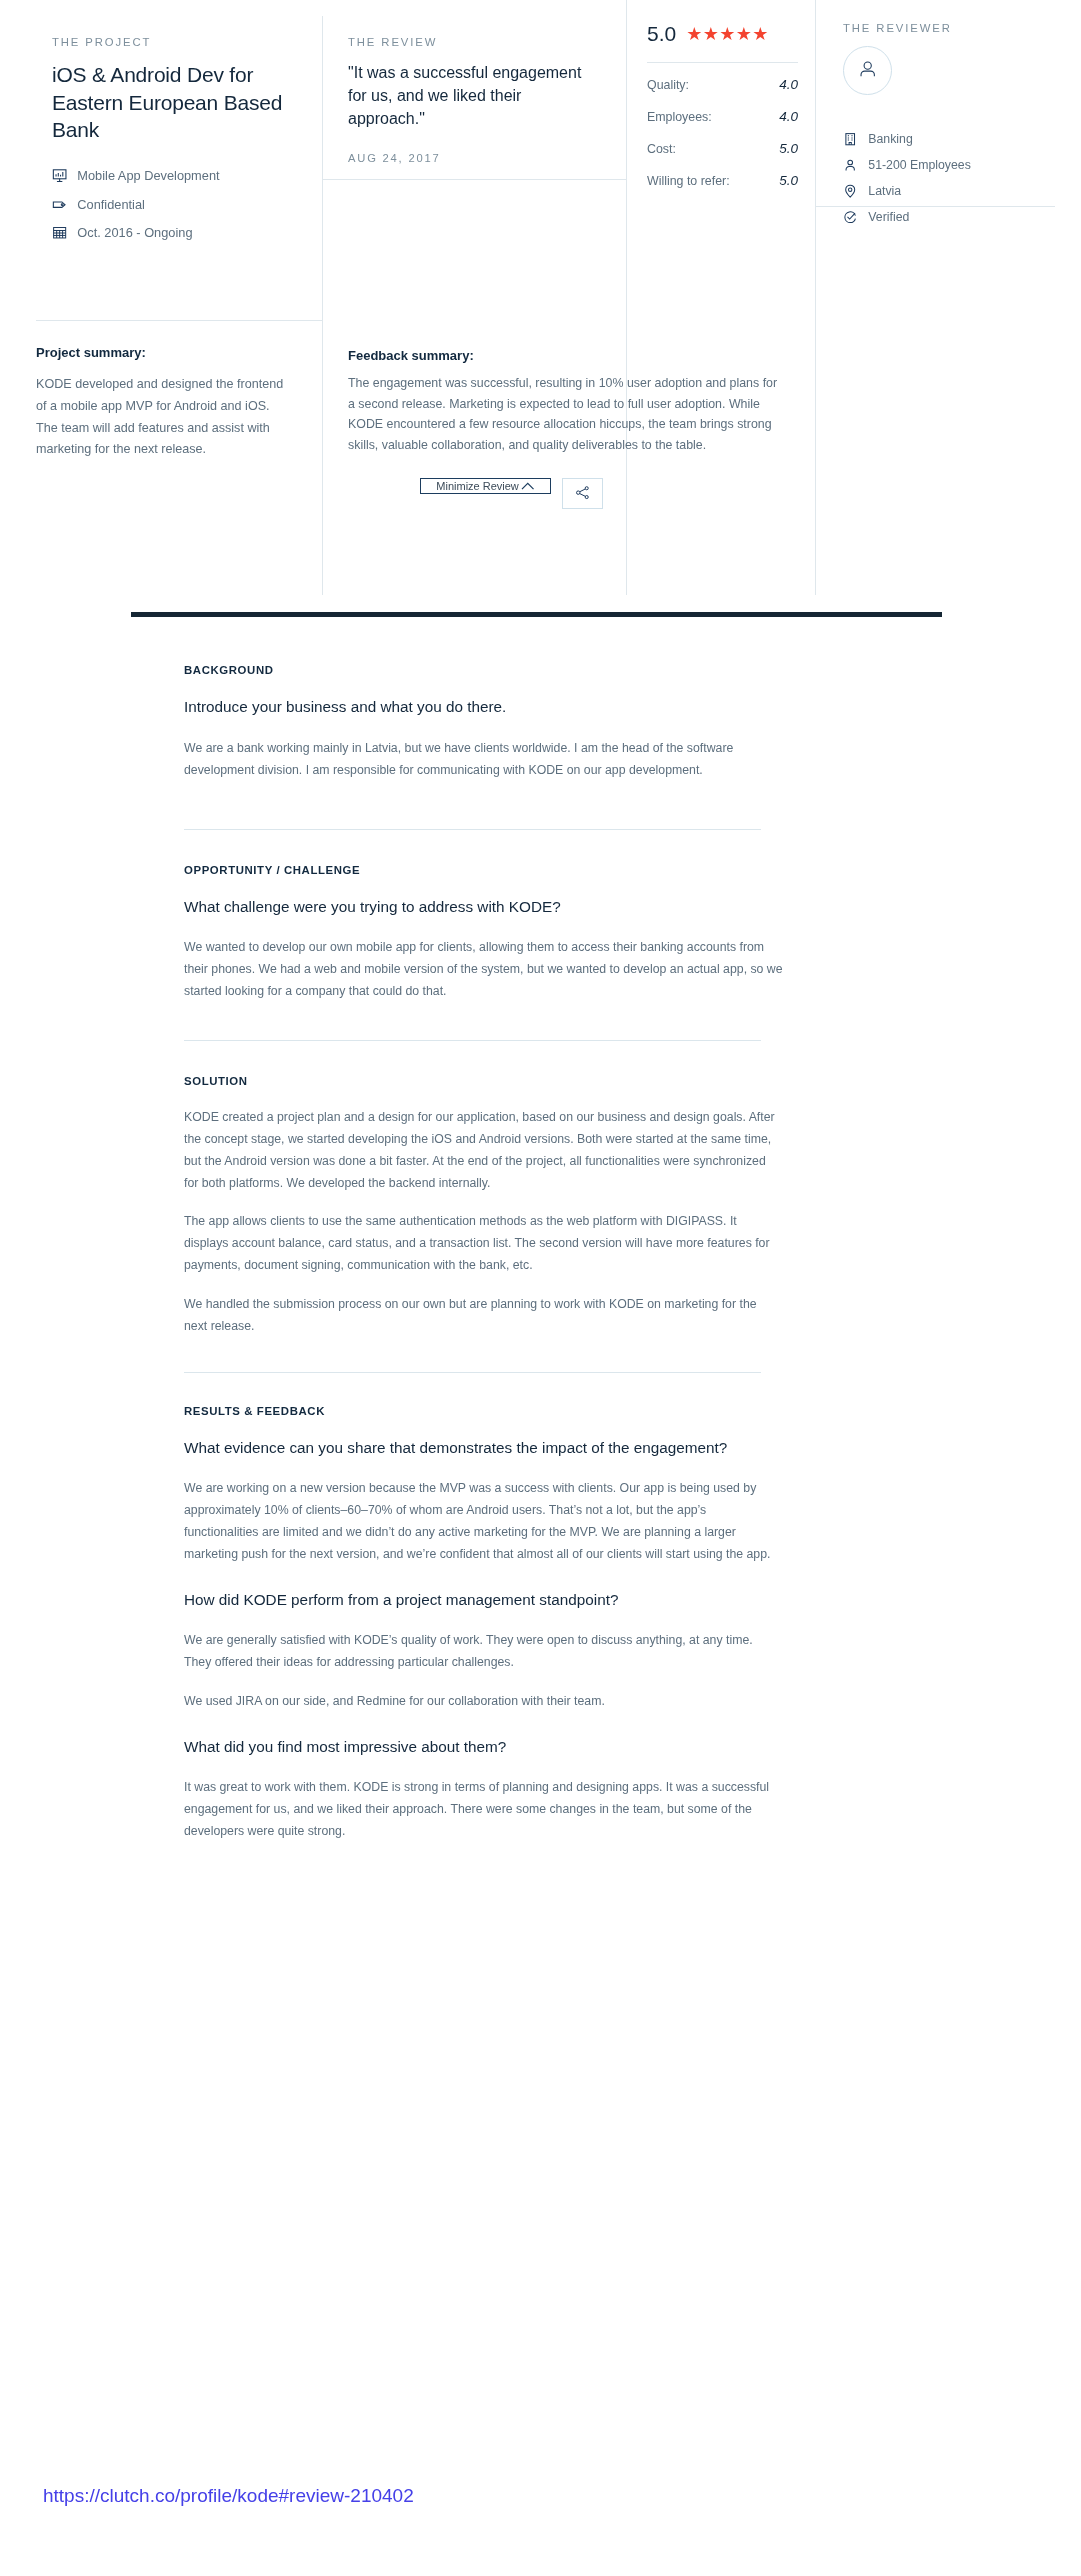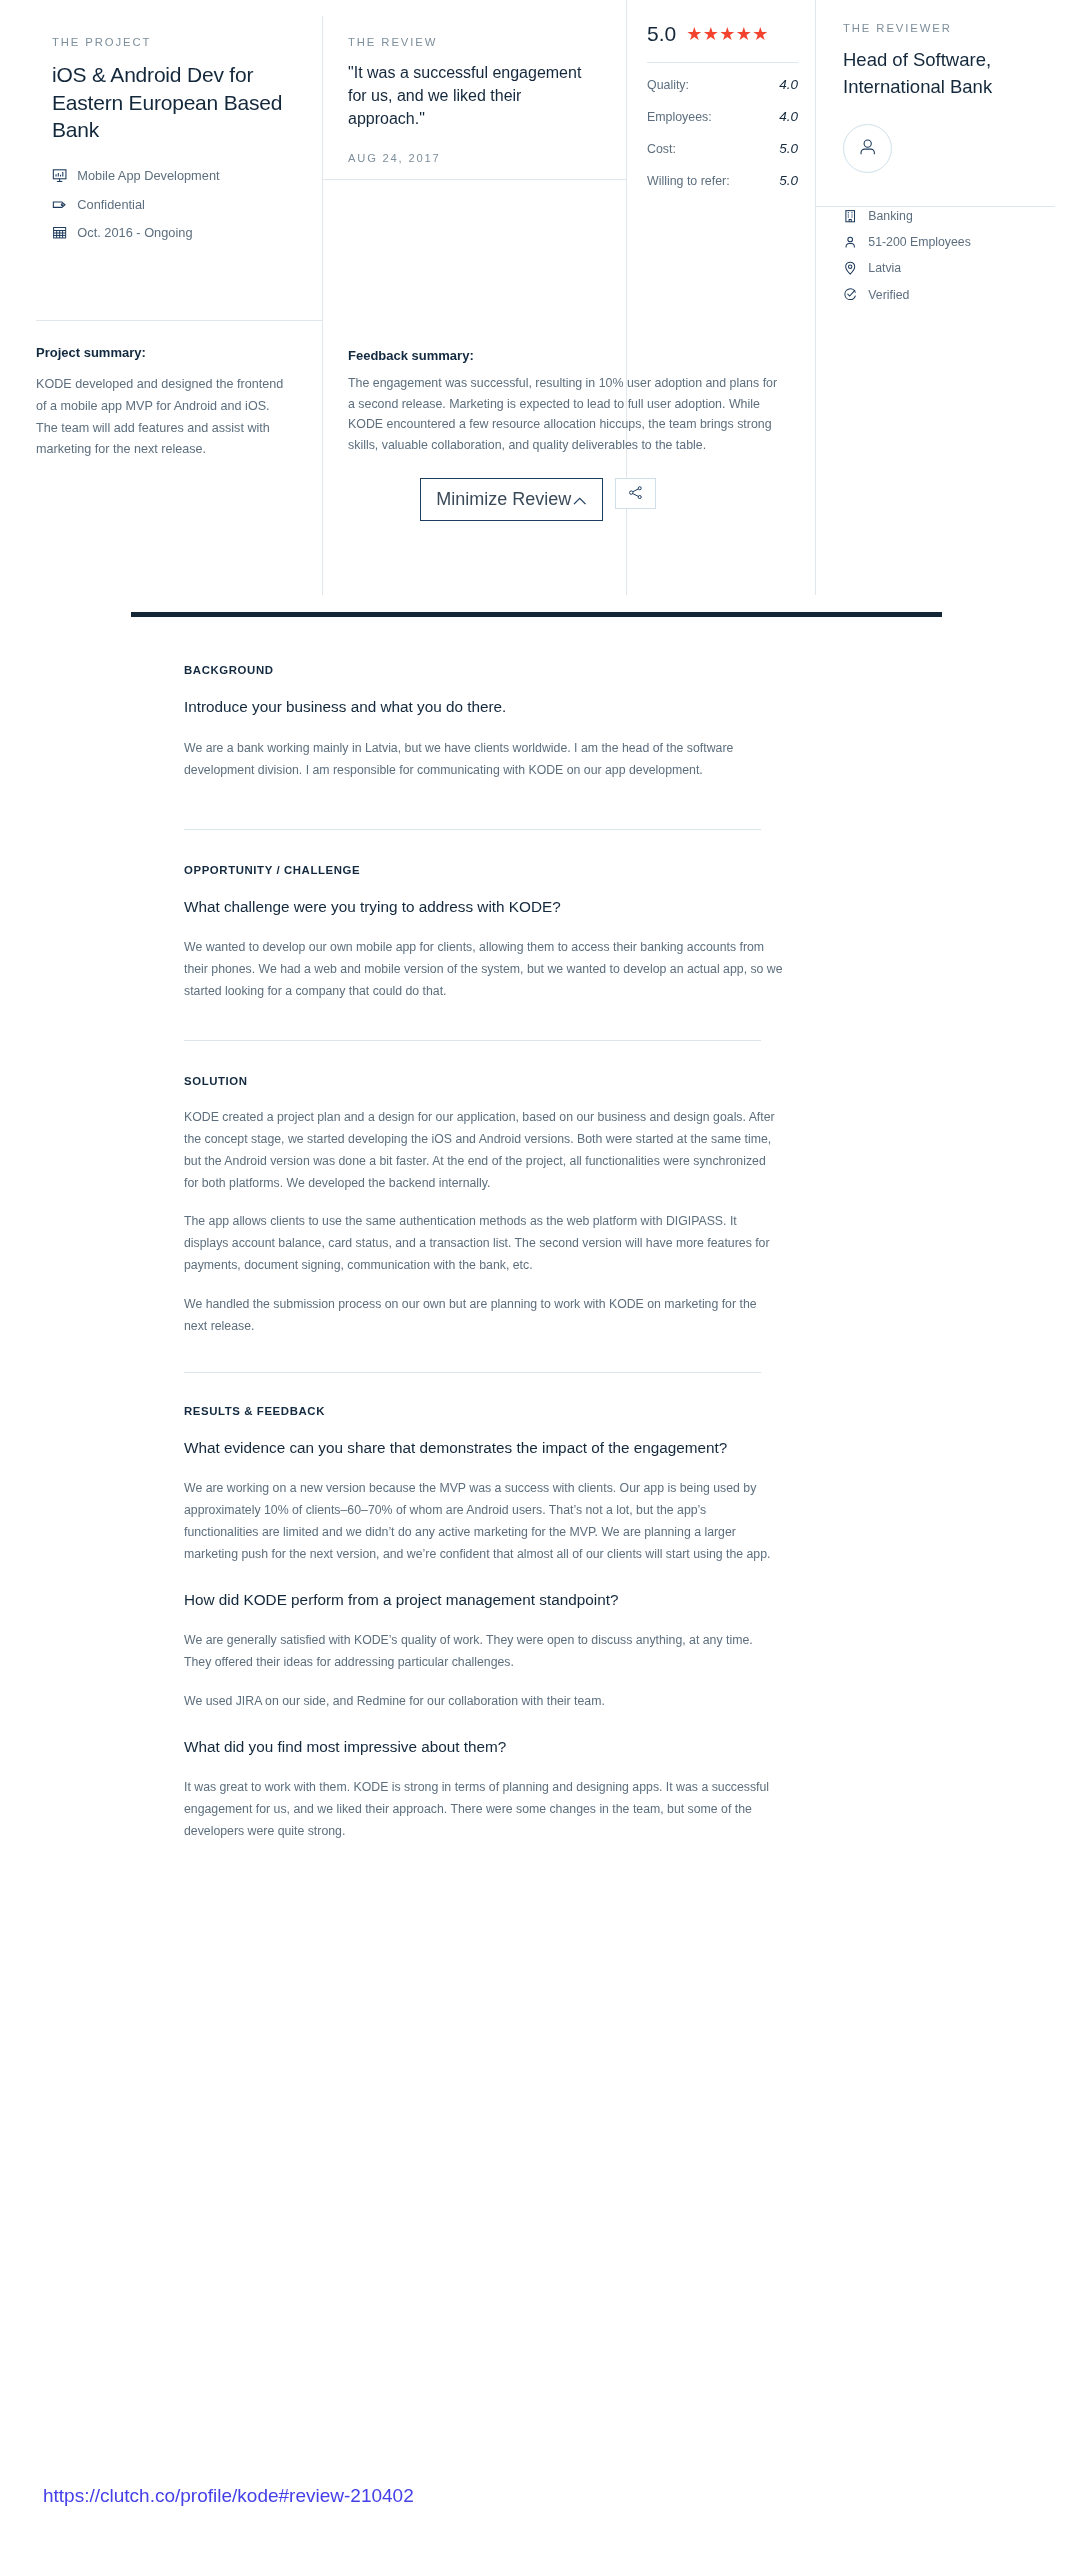--- a/index.html
+++ b/index.html
@@ -159,26 +159,26 @@
     display: flex;
     gap: 11.7px;
     margin-top: 22.5px;
     padding-left: 72px;
   }
   .btn-minimize {
     display: flex;
     align-items: center;
     justify-content: center;
     gap: 2px;
-    height: 43px;
+    height: 16px;
     padding: 0 15.3px;
     border: 1.8px solid #1c3d5e;
     background: #fff;
     color: #3b4a58;
-    font-size: 18px;
+    font-size: 11px;
     font-family: inherit;
     cursor: pointer;
   }
   .btn-minimize .chev { display: block; }
   .btn-share {
     width: 41px; height: 31px;
     border: 0.9px solid #cfe0ea;
     background: #fff;
     display: flex; align-items: center; justify-content: center;
     cursor: pointer;
@@ -424,21 +424,20 @@
       <span class="rating-value">5.0</span>
     </div>
     <div class="rating-row">
       <span class="rating-label">Willing to refer:</span>
       <span class="rating-value">5.0</span>
     </div>
   </div>
 
   <div class="col-reviewer">
     <div class="eyebrow">THE REVIEWER</div>
-    <div class="reviewer-name">Head of Software, International Bank</div>
 
     <div class="avatar">
       <span>
         <svg width="23.4" height="23.4" viewBox="0 0 26 26" fill="none" stroke="currentColor" stroke-width="1.2">
           <circle cx="13" cy="9.6" r="4"></circle>
           <path d="M5.6 21.5v-1.8a4 4 0 014-4h6.8a4 4 0 014 4v1.8"></path>
         </svg>
       </span>
     </div>
 

